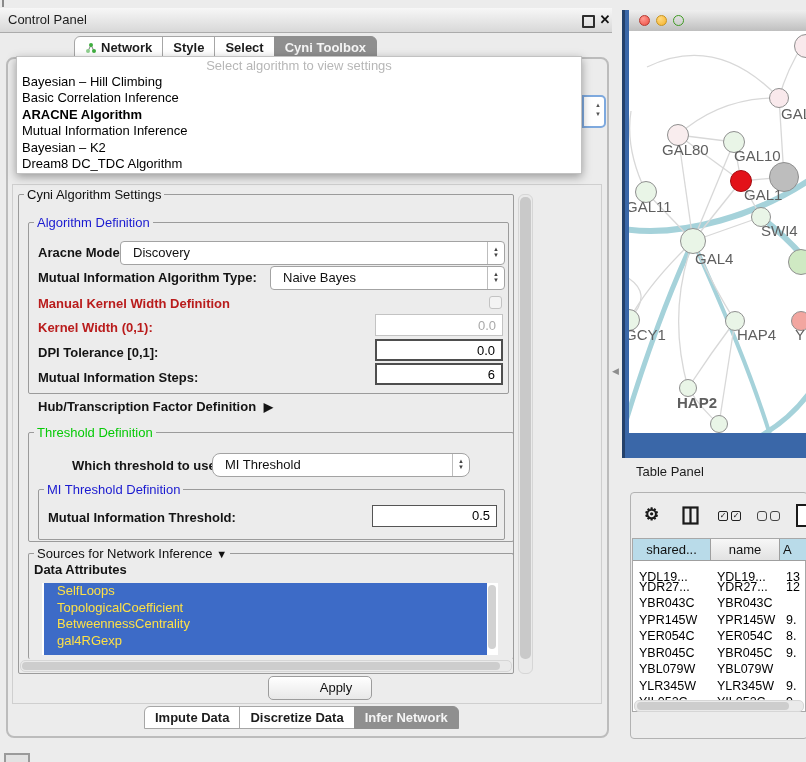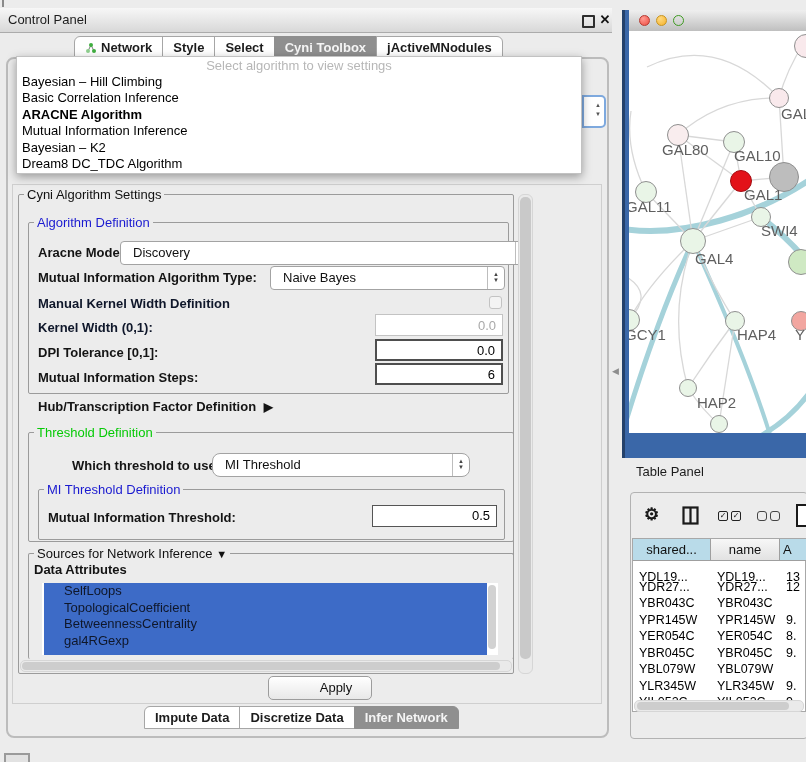--- a/index.html
+++ b/index.html
@@ -33,35 +33,35 @@
   .popup-item.bold{font-weight:bold;}
   .combo-fragment{left:582px;top:95px;width:20px;height:29px;background:#fff;border:2px solid #7ea9de;
       border-radius:0 5px 5px 0;z-index:5;}
   .combo-fragment .st{position:absolute;right:3px;top:4px;font-size:6px;line-height:9px;color:#555;}
 
   
   .fs{border:1px solid #9b9b9b;border-radius:2px;}
   .fs-label{position:absolute;background:#ececec;padding:0 3px;font-size:13px;white-space:nowrap;z-index:3;}
   .blue{color:#1a1ad0;} .green{color:#06ca06;}
   .flabel{font-size:13px;font-weight:bold;color:#141414;white-space:nowrap;}
-  .flabel.dis{color:#0f172a;}
+  .flabel.dis{color:#b91c1c;}
 
   .combo{background:#fff;border:1px solid #a3a3a3;border-radius:4px;font-size:13px;color:#111;}
   .combo .val{position:absolute;left:12px;top:0;bottom:0;line-height:21px;}
   .combo .stepper{position:absolute;right:0;top:0;bottom:0;width:17px;border-left:1px solid #bdbdbd;
      text-align:center;font-size:6px;color:#444;padding-top:4px;box-sizing:border-box;line-height:6px;}
 
   .tfield{background:#fff;font-size:13px;text-align:right;box-sizing:border-box;padding-right:6px;}
   .tfield.dis{border:1px solid #c3c3c3;color:#a9a9a9;}
   .tfield.dark{border:2px solid #4e4e4e;color:#000;}
 
   .checkbox{width:11px;height:11px;border:1px solid #c3c3c3;border-radius:3px;background:#f3f3f3;}
 
   .attr-list{background:#3d6bc7;}
-  .attr-item{height:16.5px;line-height:16.5px;padding-left:20px;color:#0f172a;font-size:13px;white-space:nowrap;}
+  .attr-item{height:16.5px;line-height:16.5px;padding-left:13px;color:#fde047;font-size:13px;white-space:nowrap;}
 
   .vscroll{background:#eaeaea;border:1px solid #d6d6d6;border-radius:6px;}
   .vthumb{position:absolute;left:1px;right:1px;background:#c9c9c9;border-radius:5px;}
   .hscroll{background:#eaeaea;border:1px solid #d6d6d6;border-radius:5px;}
   .hthumb{position:absolute;top:1px;bottom:1px;background:#cdcdcd;border-radius:4px;}
 
   .apply-btn{left:268px;top:676px;width:70px;height:22px;border:1px solid #9c9c9c;border-radius:5px;
      background:linear-gradient(#ffffff,#e8e8e8);font-size:13px;color:#111;text-align:center;line-height:21px;padding-left:32px;}
 
   .bottom-tabbar{left:145px;top:706px;height:23px;display:flex;z-index:4;}
@@ -116,40 +116,37 @@
     </div>
     <div class="tab">
         <span>Style</span>
       </div>
     <div class="tab">
         <span>Select</span>
       </div>
     <div class="tab sel">
         <span>Cyni Toolbox</span>
       </div>
-    <div class="tab">
-        <span>jActiveMNodules</span>
-      </div>
   </div>
 
   <div class="abs outer-panel"></div>
   <div class="abs inner-panel"></div>
 
   <div class="abs combo-fragment">
     <div class="st">▲<br>▼</div>
   </div>
 
   <div class="abs fs" style="left:18px;top:194px;width:494px;height:478px;"></div>
   <div class="abs fs-label" style="left:24px;top:187px;color:#111;">Cyni Algorithm Settings</div>
 
   <div class="abs fs" style="left:28px;top:222px;width:479px;height:170px;"></div>
   <div class="abs fs-label blue" style="left:34px;top:215px;">Algorithm Definition</div>
 
   <div class="abs flabel" style="left:38px;top:245px;">Aracne Mode:</div>
-  <div class="abs combo" style="left:120px;top:241px;width:383px;height:22px;padding-left:28px;">
+  <div class="abs combo" style="left:120px;top:241px;width:383px;height:22px;">
     <span class="val">Discovery</span>
     <span class="stepper">▲<br>▼</span>
   </div>
 
   <div class="abs flabel" style="left:38px;top:270px;">Mutual Information Algorithm Type:</div>
   <div class="abs combo" style="left:270px;top:266px;width:233px;height:22px;">
     <span class="val">Naive Bayes</span>
     <span class="stepper">▲<br>▼</span>
   </div>
 
@@ -295,21 +292,21 @@
       <div class="node" style="left:81px;top:384px;width:18px;height:18px;background:#e9f5e7;"></div>
 
       <div class="node-label" style="left:33px;top:110px;">GAL80</div>
       <div class="node-label" style="left:105px;top:116px;">GAL10</div>
       <div class="node-label" style="left:115px;top:155px;">GAL1</div>
       <div class="node-label" style="left:-3px;top:167px;">GAL11</div>
       <div class="node-label" style="left:132px;top:191px;">SWI4</div>
       <div class="node-label" style="left:66px;top:219px;">GAL4</div>
       <div class="node-label" style="left:-4px;top:295px;">GCY1</div>
       <div class="node-label" style="left:108px;top:295px;">HAP4</div>
-      <div class="node-label" style="left:68px;top:363px;">HAP2</div>
+      <div class="node-label" style="left:48px;top:363px;font-weight:bold;">HAP2</div>
       <div class="node-label" style="left:152px;top:74px;">GAL</div>
       <div class="node-label" style="left:166px;top:295px;">Y</div>
     </div>
   </div>
 
   <div class="abs tp-title">Table Panel</div>
   <div class="abs tp-window"></div>
 
   <div class="abs tool-ic" style="left:644px;top:504px;font-size:17px;font-weight:bold;">⚙</div>
   <svg class="abs" style="left:682px;top:506px;" width="17" height="19" viewBox="0 0 17 19">

